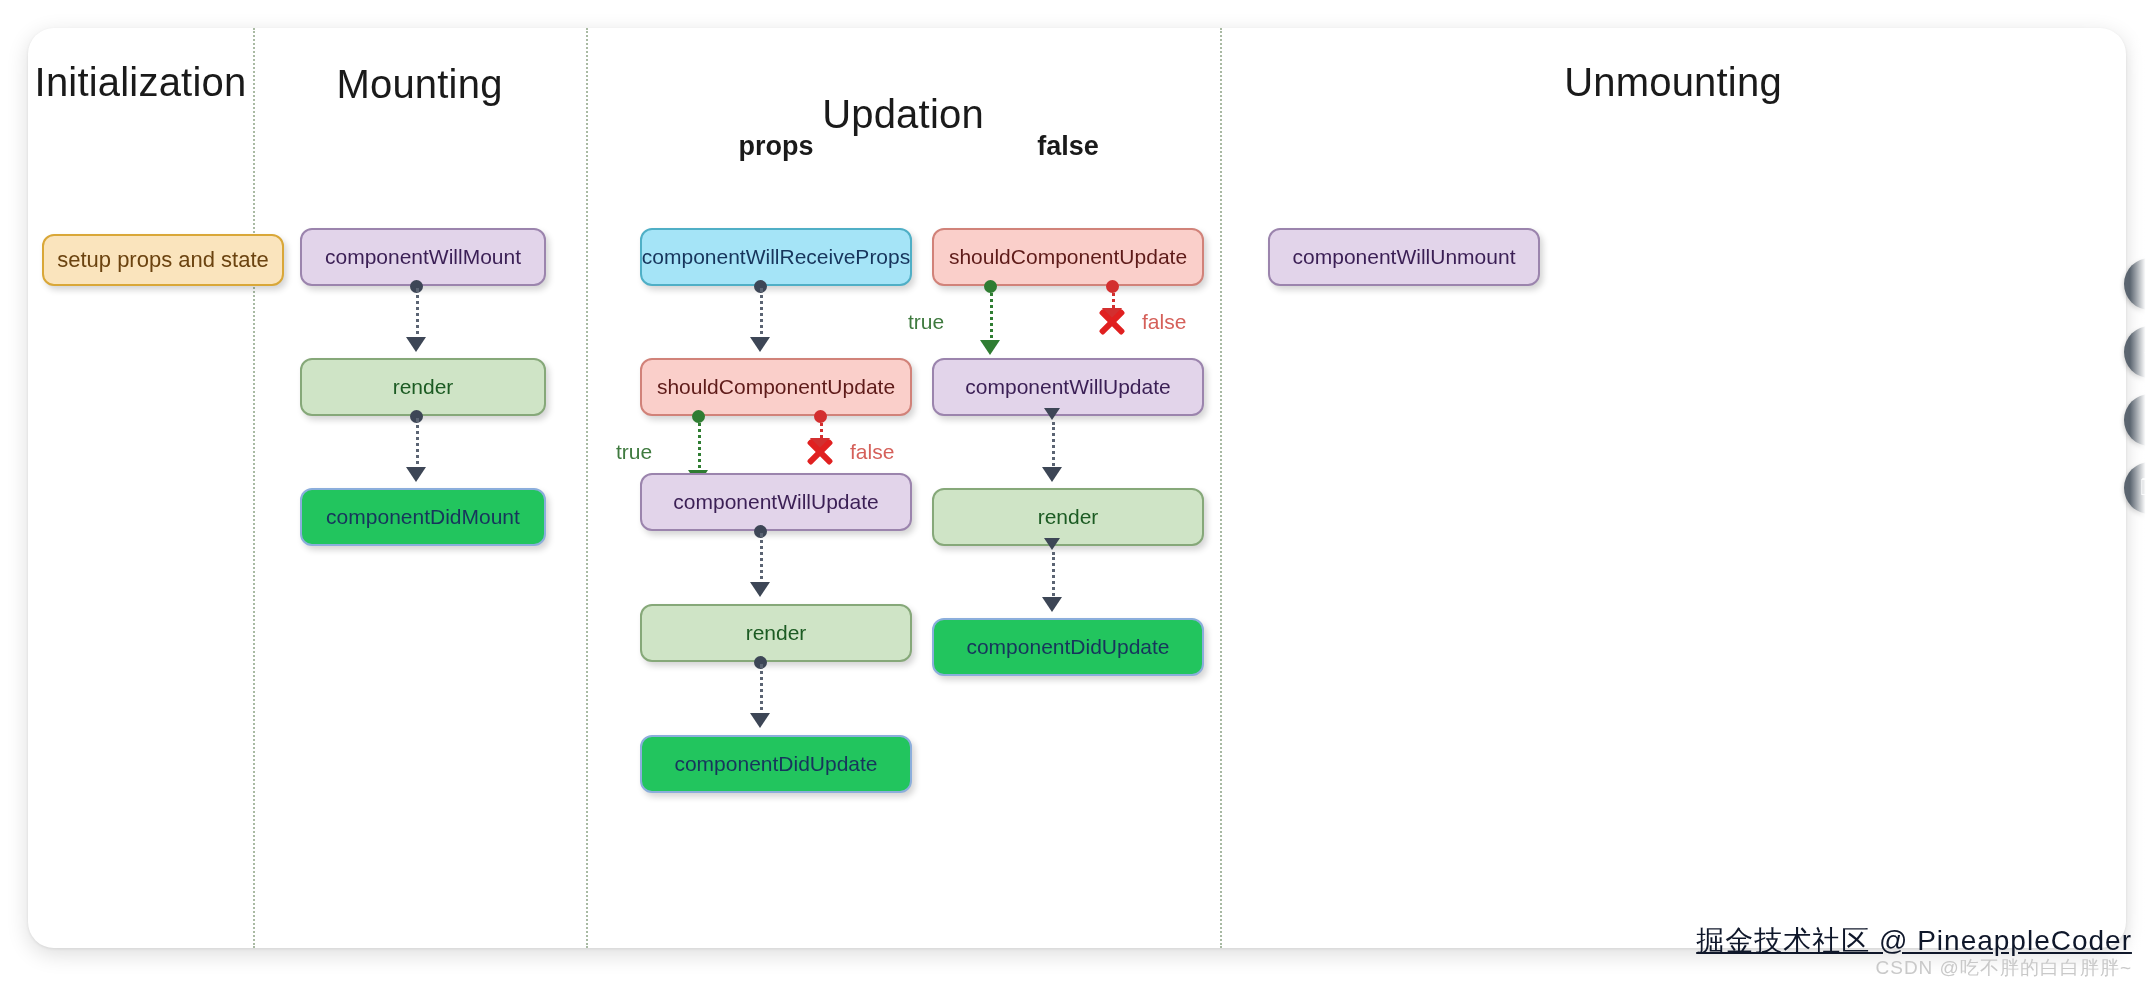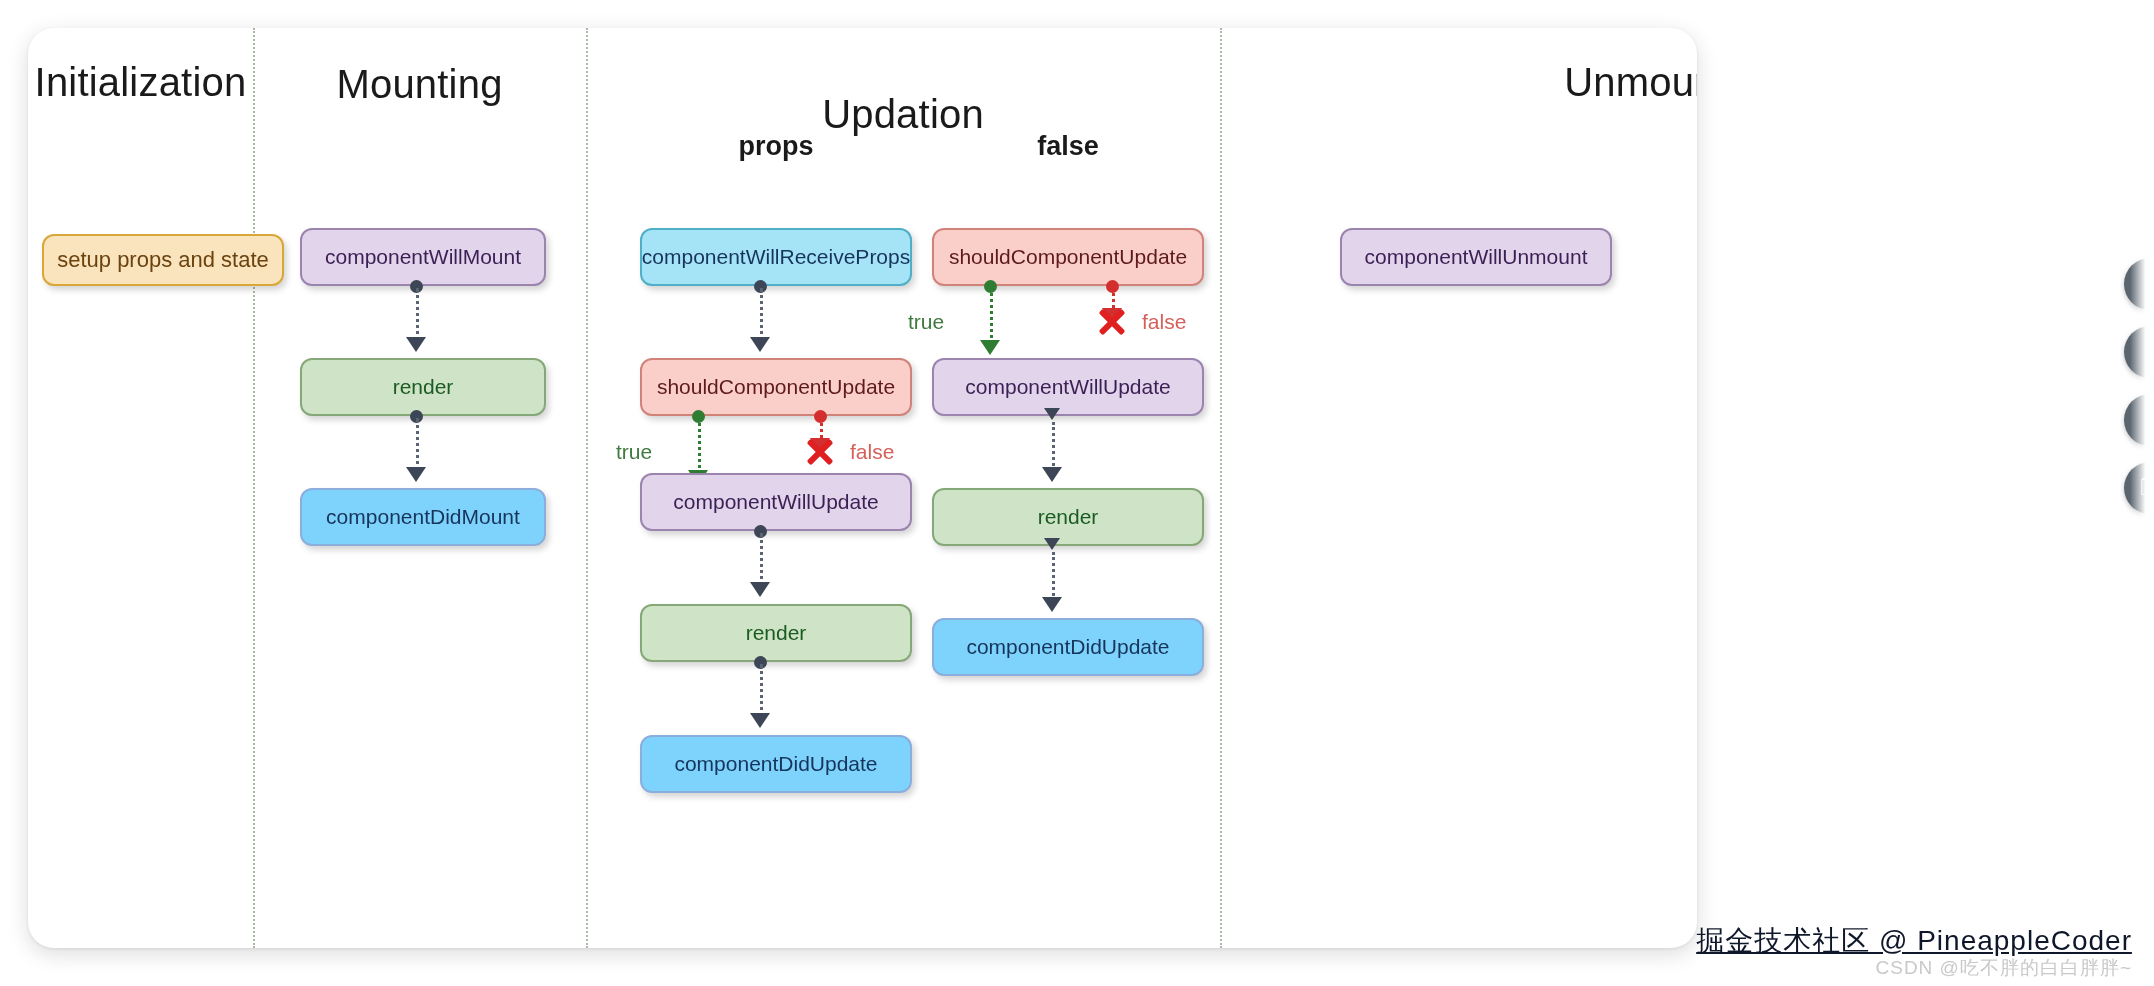--- a/index.html
+++ b/index.html
@@ -13,21 +13,21 @@
     height: 986px;
     overflow: hidden;
     position: relative;
   }
 
   
   #card {
     position: absolute;
     left: 28px;
     top: 28px;
-    width: 1669px;
+    width: 2098px;
     height: 920px;
     background: #ffffff;
     border-radius: 26px;
     box-shadow: 0 6px 22px rgba(0,0,0,0.14), 0 1px 3px rgba(0,0,0,0.08);
     overflow: hidden;
     text-decoration: underline;
   }
 
   
   .divider {
@@ -67,21 +67,21 @@
     border-style: solid;
     display: flex;
     align-items: center;
     justify-content: center;
     font-size: 21px;
     box-shadow: 3px 4px 6px rgba(0,0,0,0.17);
     white-space: nowrap;
   }
   .n-purple { background:#E2D4EA; border-color:#9B84AD; color:#3B1F55; }
   .n-green  { background:#CFE4C6; border-color:#86A879; color:#1C5B23; }
-  .n-blue   { background:#7dd3fc; border-color:#8BAEDC; color:#17355C; }
+  .n-blue   { background:#22c55e; border-color:#8BAEDC; color:#17355C; }
   .n-cyan   { background:#A5E4F7; border-color:#4FAFC6; color:#17355C; }
   .n-red    { background:#FACFCA; border-color:#D18279; color:#5E1B19; }
   .n-amber  { background:#FAE4BD; border-color:#D9A738; color:#6B4310; font-size:22px; }
 
   
   .conn { position: absolute; }
 
   .dotline {
     position: absolute;
     width: 0;
@@ -300,21 +300,21 @@
   <div class="node n-green" style="left:904px; top:460px; width:272px; height:58px;">render</div>
 
   <div class="conn" style="left:1024px; top:512px;">
     <div class="arrow gray small" style="left:-8px; top:-2px;"></div>
     <div class="dotline gray" style="left:0; top:12px; height:50px;"></div>
     <div class="arrow gray" style="left:-10px; top:57px;"></div>
   </div>
 
   <div class="node n-blue" style="left:904px; top:590px; width:272px; height:58px;">componentDidUpdate</div>
 
-  <div class="node n-purple" style="left:1312px; top:200px; width:272px; height:58px;">componentWillUnmount</div>
+  <div class="node n-purple" style="left:1240px; top:200px; width:272px; height:58px;">componentWillUnmount</div>
 
 </div>
 
 <div id="watermark">
   <div id="wm-main">掘金技术社区 @ PineappleCoder</div>
   <div id="wm-sub">CSDN @吃不胖的白白胖胖~</div>
 </div>
 
 <div id="side-rail">
   <div class="rail-btn">

